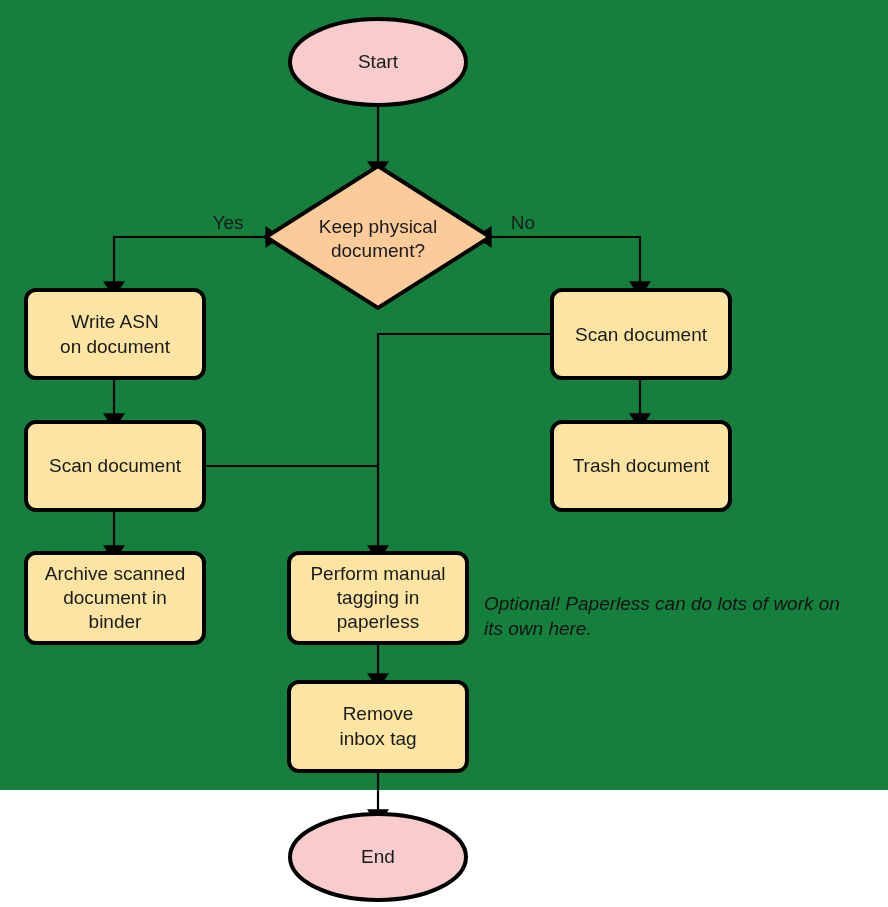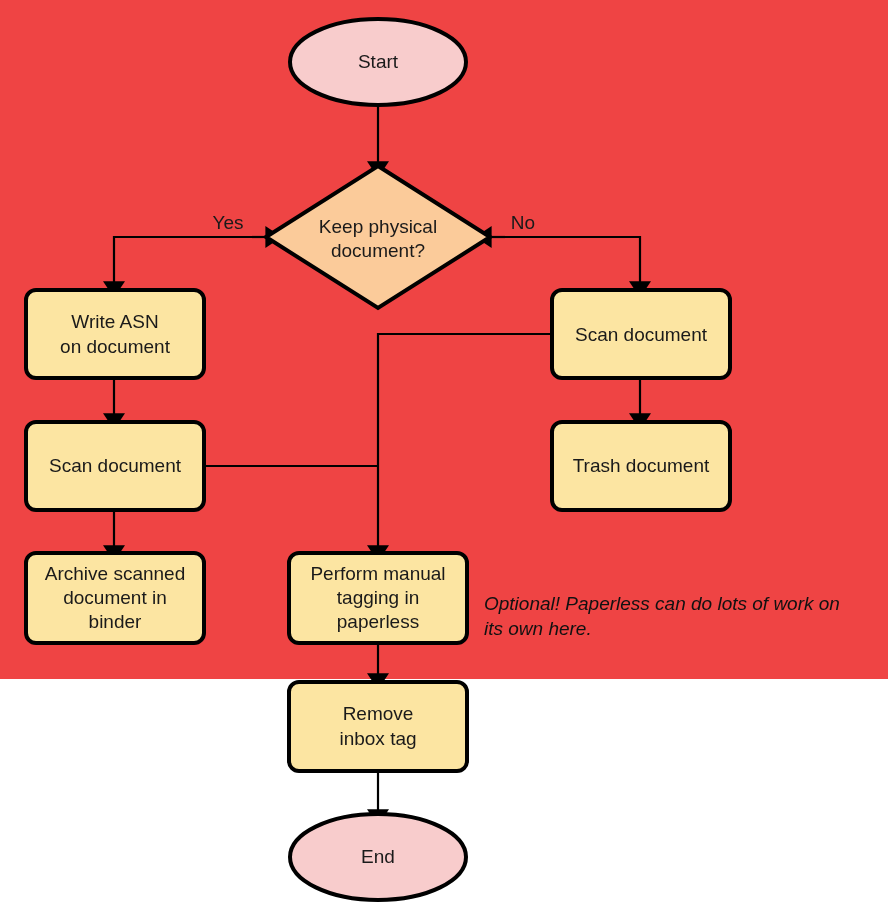--- a/index.html
+++ b/index.html
@@ -9,22 +9,22 @@
   }
   body {
     width: 888px;
     height: 907px;
     font-family: "Liberation Sans", sans-serif;
     overflow: hidden;
   }
   #flowchart-root {
     position: relative;
     width: 888px;
-    height: 679px;
-    background: #ef4444;
+    height: 790px;
+    background: #15803d;
   }
   svg.flow-canvas {
     display: block;
     width: 888px;
     height: 907px;
   }
   .node-shape {
     stroke: #000000;
   }
   .node-label {

